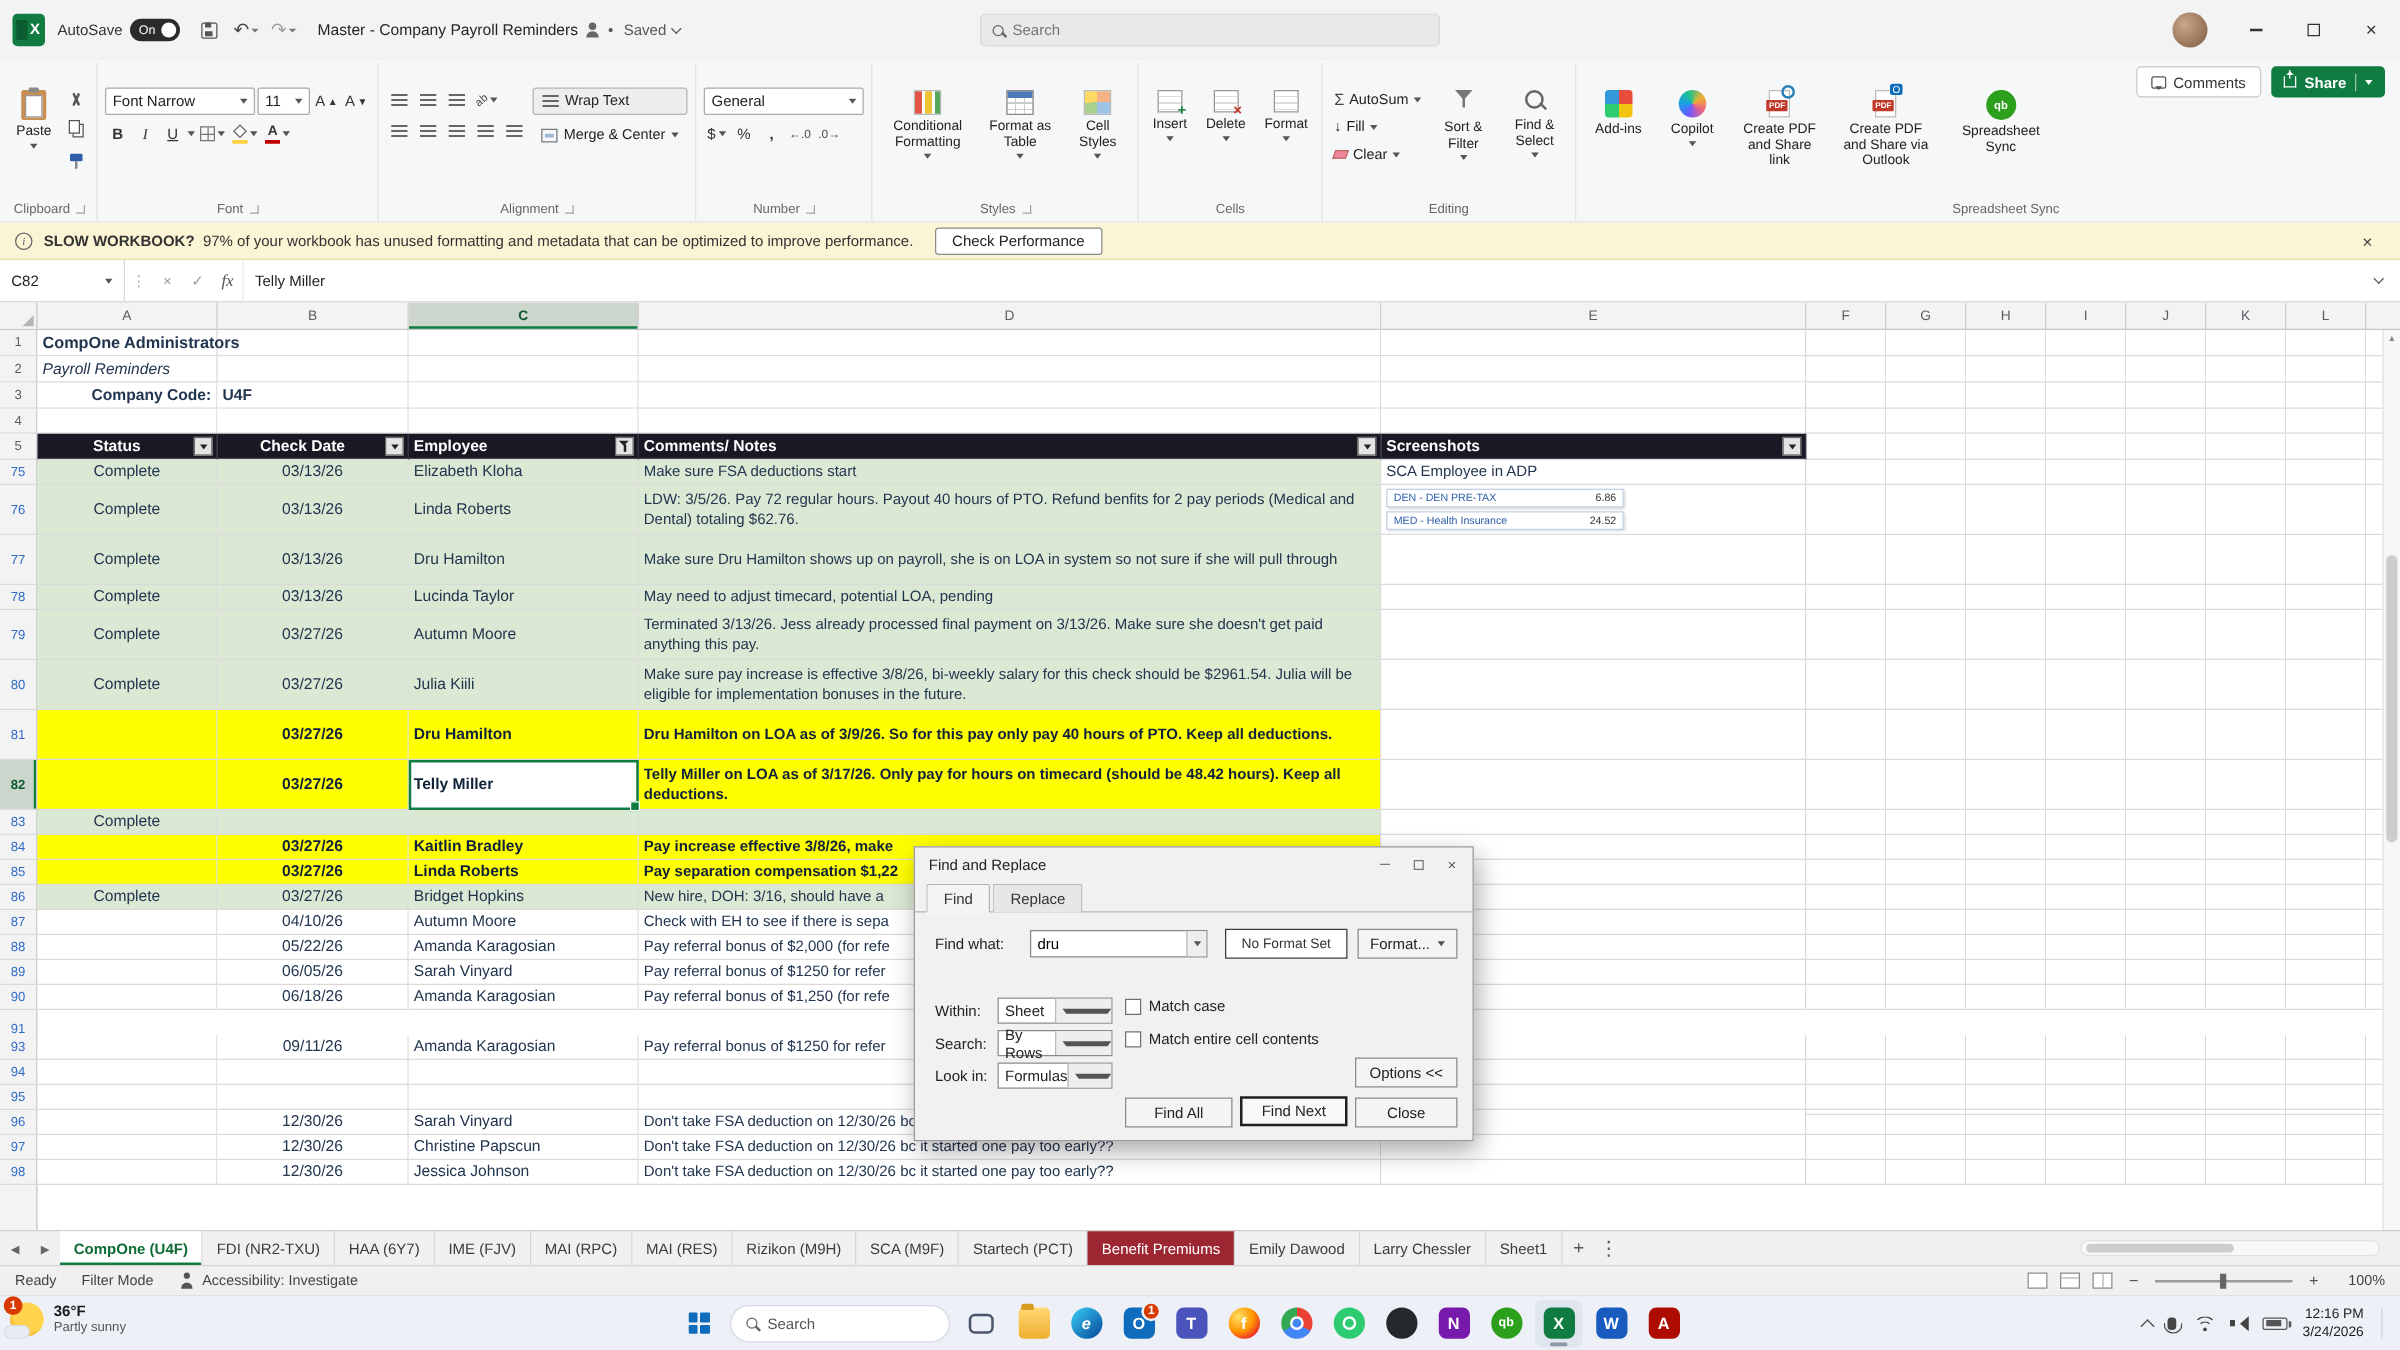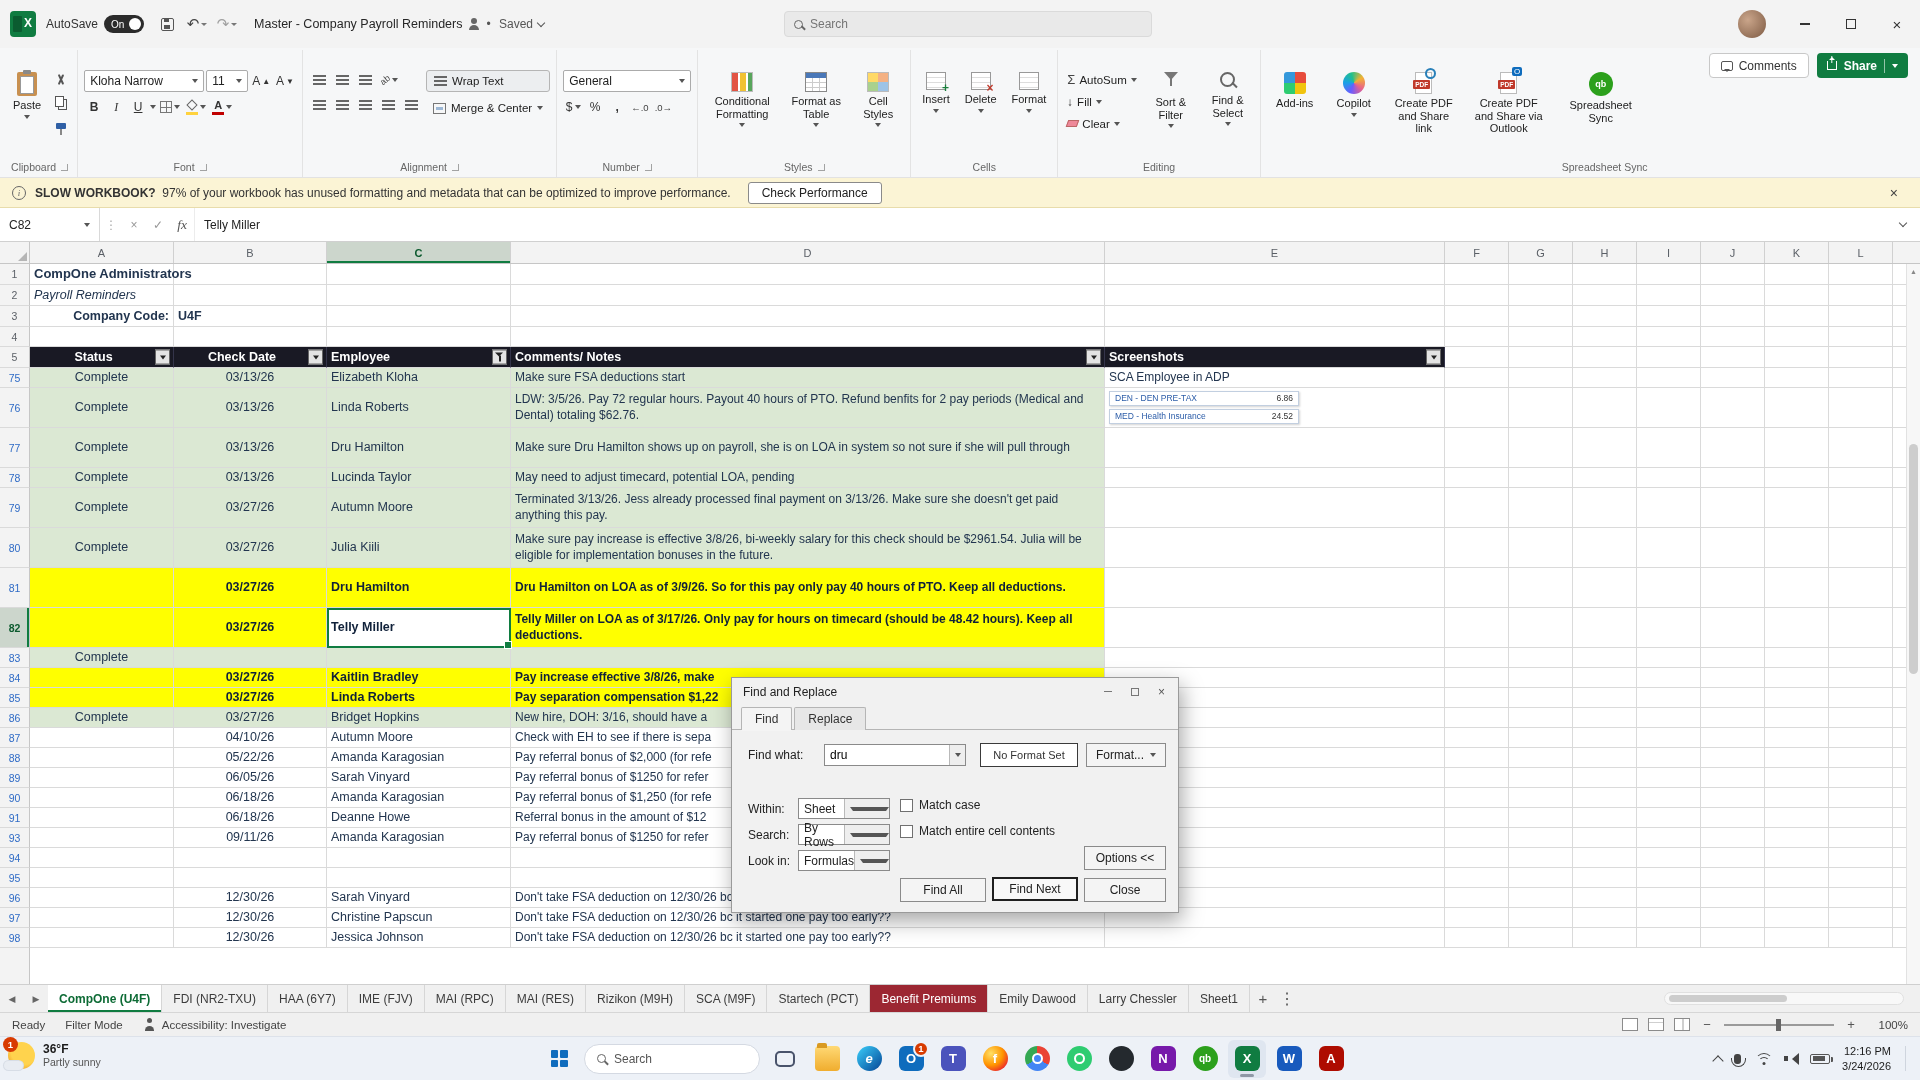--- a/index.html
+++ b/index.html
@@ -333,21 +333,21 @@
       <div class="glabel">
           <span>Clipboard</span>
           <span class="launcher"></span>
         </div>
     </div>
 
     <div class="grp">
       <div class="gbody" style="flex-direction:column;gap:5px;align-items:stretch">
         <div class="minirow">
           <div class="combo fontname">
-              <span>Kloha Narrow</span>
+              <span>Font Narrow</span>
               <span class="dar"></span>
             </div>
           <div class="combo fontsize">
               <span>11</span>
               <span class="dar"></span>
             </div>
           <span class="mini">A<span style="font-size:8px">▲</span></span>
           <span class="mini">A<span style="font-size:8px">▼</span></span>
         </div>
         <div class="minirow">
@@ -880,21 +880,21 @@
           <div class="rnum blue">90</div>
           <div class="c ctr" style="width: 144px;"></div>
           <div class="c ctr" style="width: 153px;">06/18/26</div>
           <div class="c" style="width: 184px;">Amanda Karagosian</div>
           <div class="c note" style="width: 594px;">
             <span>Pay referral bonus of $1,250 (for refe</span>
           </div>
           <div class="c ecell" style="width: 340px;"></div>
           <div class="rest"></div>
         </div>
-        <div class="grow" style="height: 20px;">
+        <div class="grow" style="height: 20px; flex-direction: column;">
           <div class="rnum blue">91</div>
           <div class="c ctr" style="width: 144px;"></div>
           <div class="c ctr" style="width: 153px;">06/18/26</div>
           <div class="c" style="width: 184px;">Deanne Howe</div>
           <div class="c note" style="width: 594px;">
             <span>Referral bonus in the amount of $12</span>
           </div>
           <div class="c ecell" style="width: 340px;"></div>
           <div class="rest"></div>
         </div>

